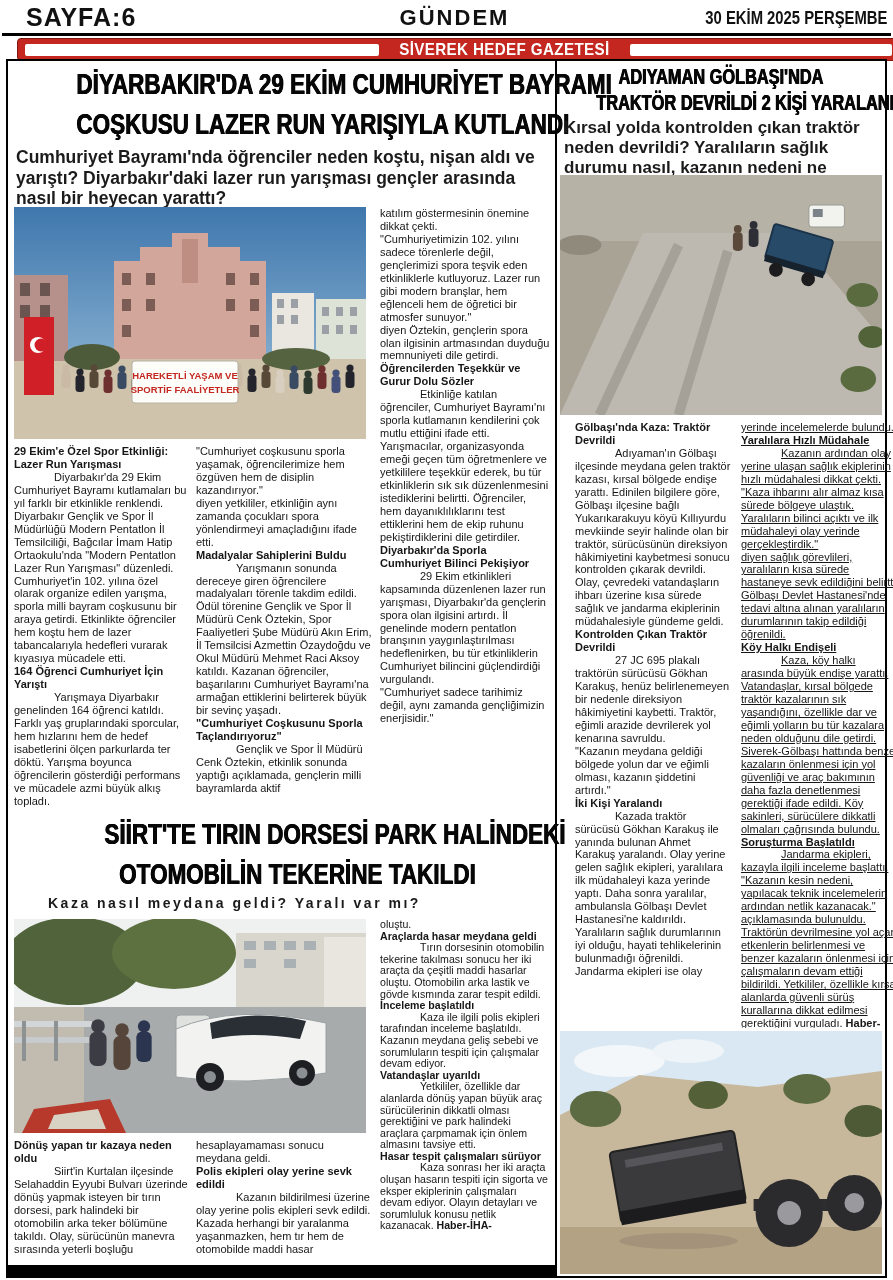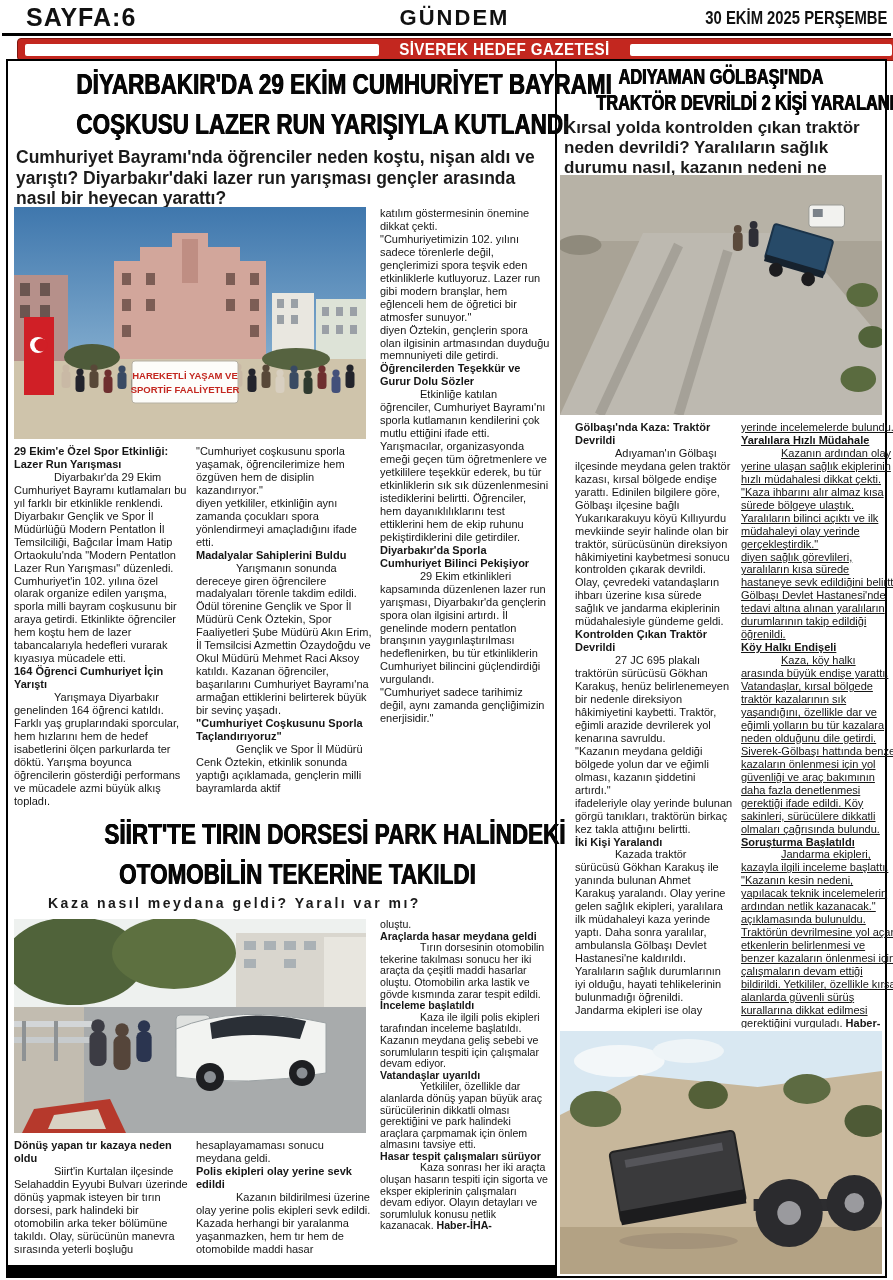--- a/index.html
+++ b/index.html
@@ -299,21 +299,20 @@
           </svg>
         </div>
 
         <div class="cols3">
           <div class="col a3c1">
               <p class="blk blk-b">Gölbaşı'nda Kaza: Traktör Devrildi</p>
               <p class="blk blk-p">Adıyaman'ın Gölbaşı ilçesinde meydana gelen traktör kazası, kırsal bölgede endişe yarattı. Edinilen bilgilere göre, Gölbaşı ilçesine bağlı Yukarıkarakuyu köyü Kıllıyurdu mevkiinde seyir halinde olan bir traktör, sürücüsünün direksiyon hâkimiyetini kaybetmesi sonucu kontrolden çıkarak devrildi. Olay, çevredeki vatandaşların ihbarı üzerine kısa sürede sağlık ve jandarma ekiplerinin müdahalesiyle gündeme geldi.</p>
               <p class="blk blk-b">Kontrolden Çıkan Traktör Devrildi</p>
               <p class="blk blk-p">27 JC 695 plakalı traktörün sürücüsü Gökhan Karakuş, henüz belirlenemeyen bir nedenle direksiyon hâkimiyetini kaybetti. Traktör, eğimli arazide devrilerek yol kenarına savruldu.</p>
               <p class="blk blk-q">"Kazanın meydana geldiği bölgede yolun dar ve eğimli olması, kazanın şiddetini artırdı."</p>
-              <p class="blk blk-q">ifadeleriyle olay yerinde bulunan görgü tanıkları, traktörün birkaç kez takla attığını belirtti.</p>
               <p class="blk blk-b">İki Kişi Yaralandı</p>
               <p class="blk blk-p">Kazada traktör sürücüsü Gökhan Karakuş ile yanında bulunan Ahmet Karakuş yaralandı. Olay yerine gelen sağlık ekipleri, yaralılara ilk müdahaleyi kaza yerinde yaptı. Daha sonra yaralılar, ambulansla Gölbaşı Devlet Hastanesi'ne kaldırıldı. Yaralıların sağlık durumlarının iyi olduğu, hayati tehlikelerinin bulunmadığı öğrenildi. Jandarma ekipleri ise olay</p>
             </div>
           <div class="col a3c2">
               <p class="blk blk-q">yerinde incelemelerde bulundu.</p>
               <p class="blk blk-b">Yaralılara Hızlı Müdahale</p>
               <p class="blk blk-p">Kazanın ardından olay yerine ulaşan sağlık ekiplerinin hızlı müdahalesi dikkat çekti.</p>
               <p class="blk blk-q">"Kaza ihbarını alır almaz kısa sürede bölgeye ulaştık. Yaralıların bilinci açıktı ve ilk müdahaleyi olay yerinde gerçekleştirdik."</p>
               <p class="blk blk-q">diyen sağlık görevlileri, yaralıların kısa sürede hastaneye sevk edildiğini belirtti. Gölbaşı Devlet Hastanesi'nde tedavi altına alınan yaralıların durumlarının takip edildiği öğrenildi.</p>
               <p class="blk blk-b">Köy Halkı Endişeli</p>

